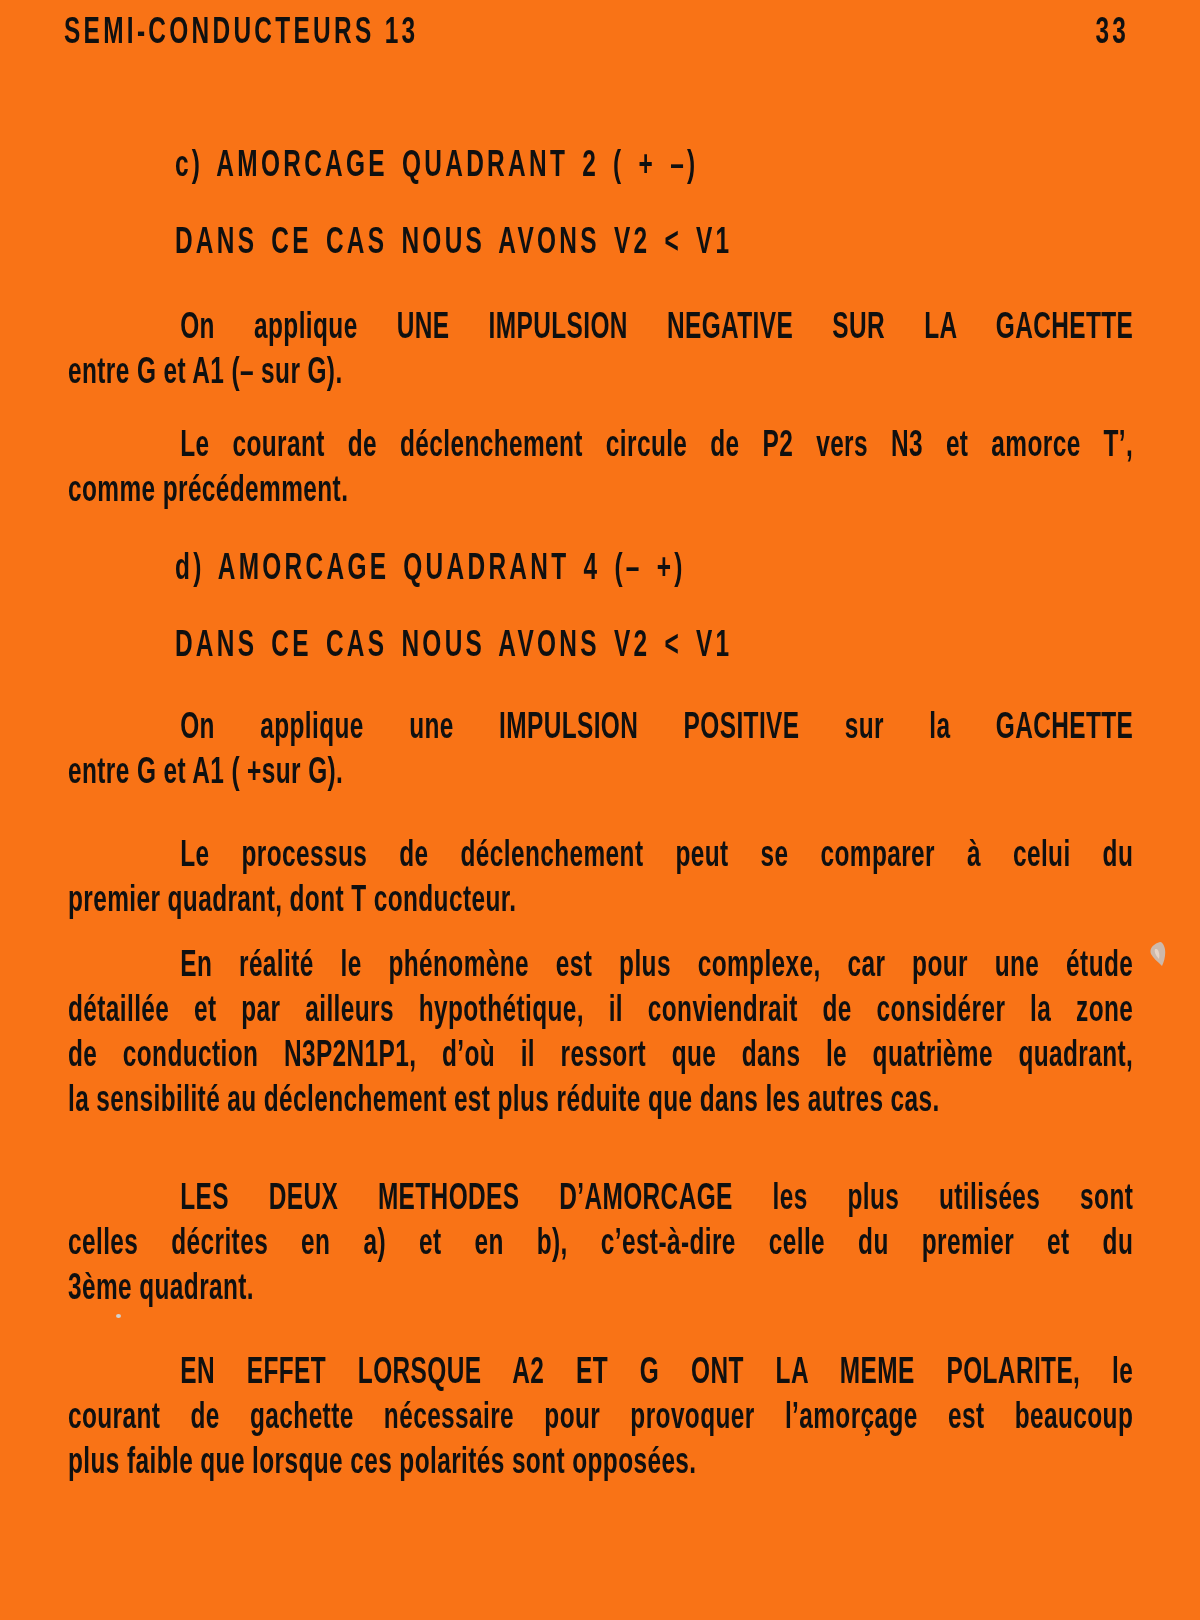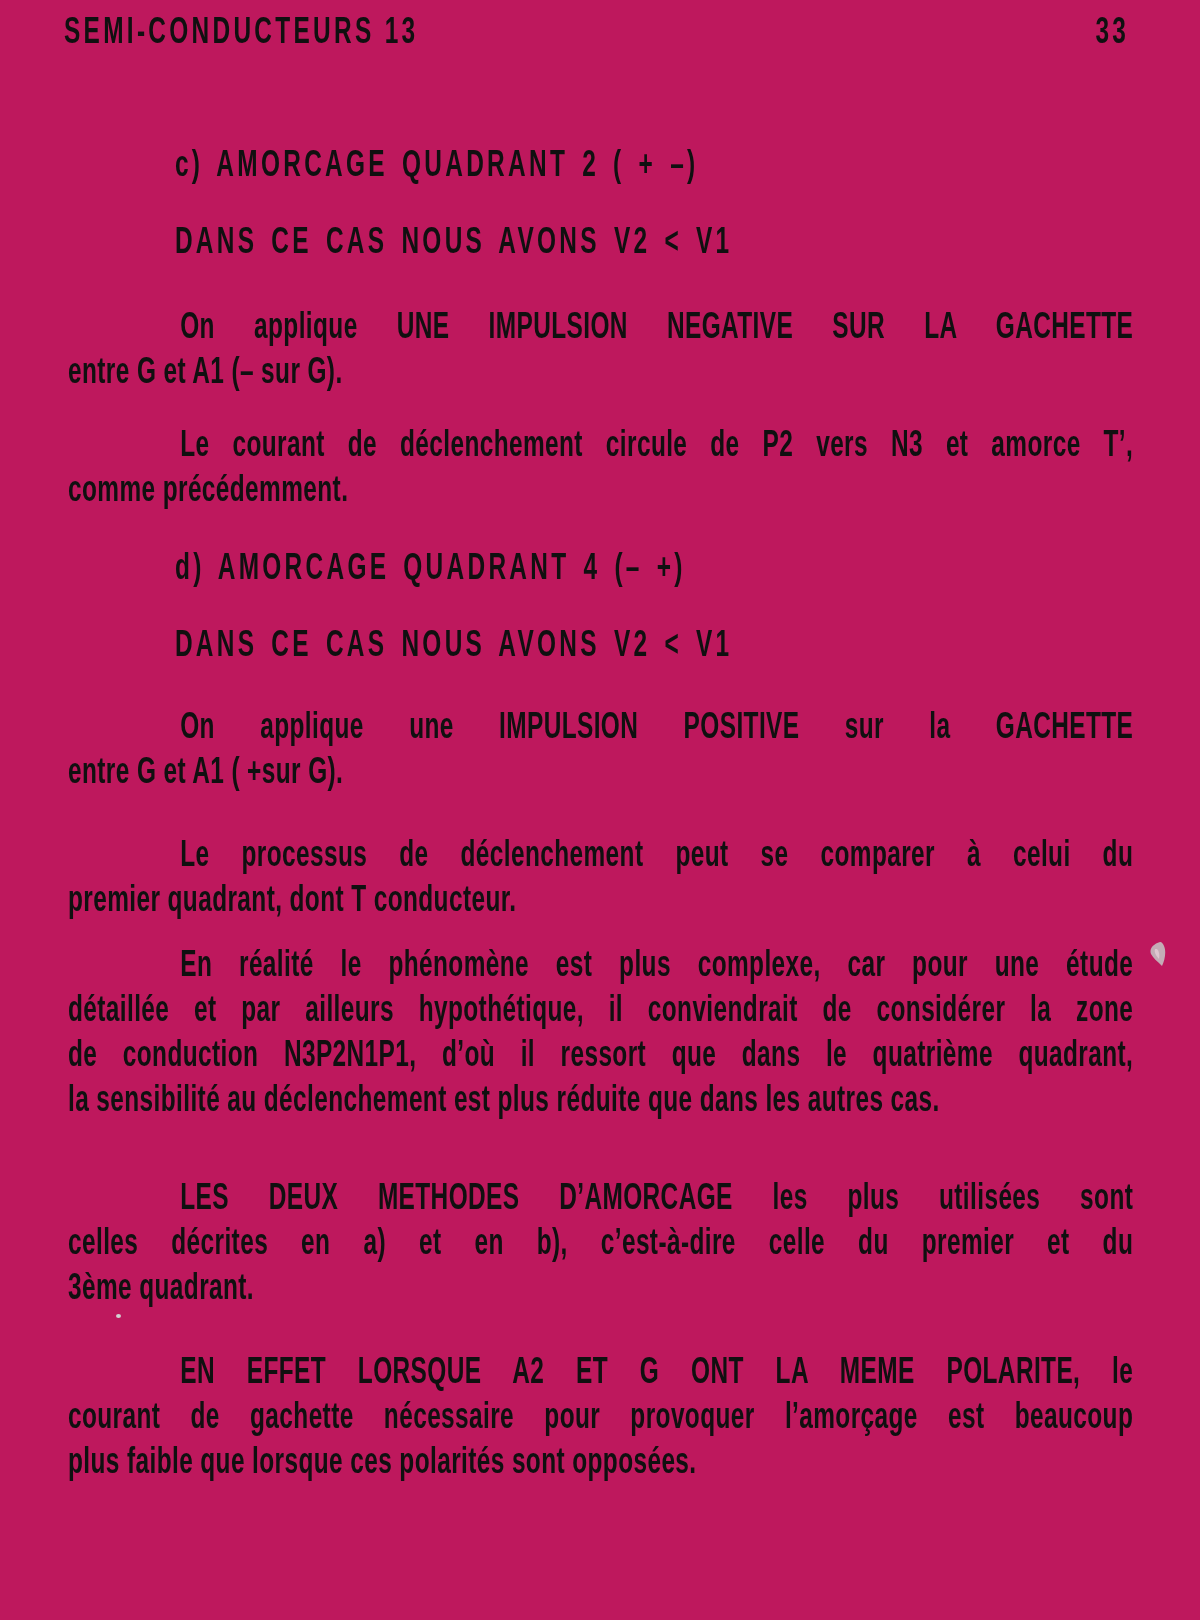--- a/index.html
+++ b/index.html
@@ -4,21 +4,21 @@
 <style>
   html, body {
     margin: 0;
     padding: 0;
     background: #ffffff;
   }
   .page {
     position: relative;
     width: 1200px;
     height: 1620px;
-    background: #be185d;
+    background: #f97316;
     font-family: "Liberation Sans", sans-serif;
     font-weight: 700;
     color: #101010;
     overflow: hidden;
     -webkit-font-smoothing: antialiased;
   }
   
   .block {
     position: absolute;
     left: 68px;

